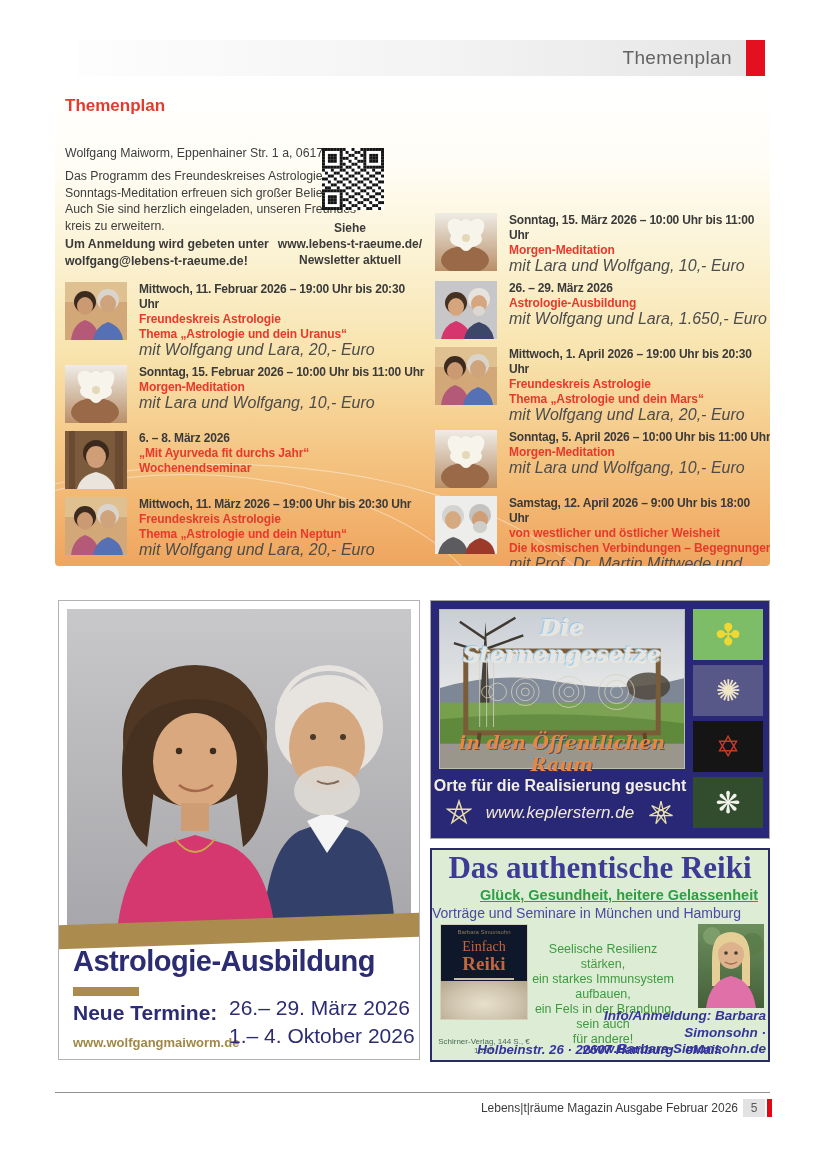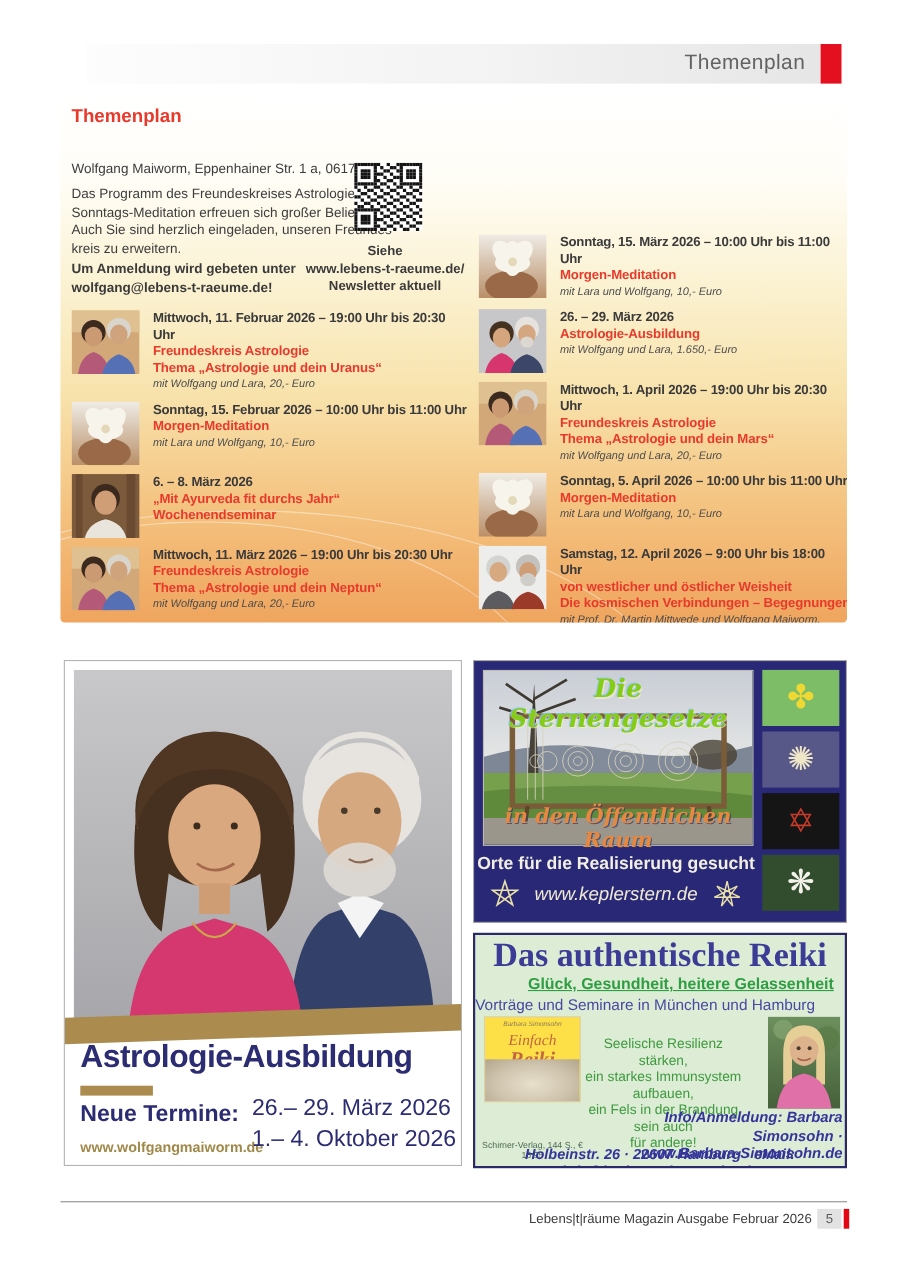--- a/index.html
+++ b/index.html
@@ -31,62 +31,62 @@
 
   .events{position:absolute;display:flex;flex-direction:column;gap:8px;}
   .events-left{left:10px;top:196px;width:362px;}
   .events-right{left:356px;top:127px;width:338px;margin-left:24px;}
   .event{display:flex;gap:12px;}
   .event-photo{flex:0 0 62px;height:58px;overflow:hidden;}
   .event-photo svg{width:100%;height:100%;display:block;}
   .event-text{flex:1;min-width:0;}
   .event-date{font-weight:bold;color:#3a3a3a;font-size:12px;letter-spacing:-.2px;line-height:15px;}
   .event-title{color:#e8392b;font-weight:bold;font-size:12px;letter-spacing:-.1px;line-height:15px;}
-  .event-note{font-style:italic;color:#4c4c4c;font-size:10px;line-height:15px;}
+  .event-note{font-style:italic;color:#4c4c4c;font-size:16px;line-height:15px;}
 
   
   .ad-astro{position:absolute;left:58px;top:600px;width:362px;height:460px;background:#fff;
     border:1px solid #b3b3b3;box-sizing:border-box;overflow:hidden;}
   .astro-photo{position:absolute;left:8px;top:8px;width:344px;height:322px;}
   .astro-photo svg{width:100%;height:100%;display:block;}
   .gold-band{position:absolute;left:0;top:318px;width:362px;height:24px;background:#ab8b4e;transform:skewY(-2deg);}
   .astro-title{position:absolute;left:14px;top:344px;font-size:29px;font-weight:bold;color:#2c2c72;letter-spacing:-.5px;}
   .astro-goldbar{position:absolute;left:14px;top:386px;width:66px;height:9px;background:#ab8b4e;}
   .astro-label{position:absolute;left:14px;top:400px;font-size:21px;font-weight:bold;color:#2c2c72;}
   .astro-site{position:absolute;left:14px;top:434px;font-size:13px;font-weight:bold;color:#a08848;}
   .astro-dates{position:absolute;left:170px;top:393px;font-size:21px;line-height:28px;color:#2c2c72;}
 
   
   .ad-kepler{position:absolute;left:430px;top:600px;width:340px;height:239px;background:#282877;
     border:1px solid #a8a8a8;box-sizing:border-box;overflow:hidden;}
   .kp-photo{position:absolute;left:8px;top:8px;width:246px;height:160px;border:1px solid #bdbdae;box-sizing:border-box;}
   .kp-photo svg{width:100%;height:100%;display:block;}
   .kp-title1{position:absolute;left:8px;top:12px;width:246px;text-align:center;
     font-family:"DejaVu Serif","Liberation Serif",serif;font-style:italic;font-weight:bold;font-size:23px;
-    color:#84cc16;text-shadow:-1px -1px 0 rgba(140,200,235,.85),1px 1px 0 rgba(250,240,205,.6);}
+    color:#e5e5e5;text-shadow:-1px -1px 0 rgba(140,200,235,.85),1px 1px 0 rgba(250,240,205,.6);}
   .kp-title2{position:absolute;left:8px;top:130px;width:246px;text-align:center;
     font-family:"DejaVu Serif","Liberation Serif",serif;font-style:italic;font-weight:bold;font-size:19px;
     color:#e8873f;text-shadow:1px 1px 0 rgba(40,60,110,.7);}
   .kp-sub{position:absolute;left:0;top:176px;width:258px;text-align:center;font-size:16px;font-weight:bold;color:#f2efe2;}
   .kp-webrow{position:absolute;left:0;top:198px;width:258px;display:flex;align-items:center;justify-content:center;gap:14px;}
   .kp-webrow svg{width:26px;height:28px;}
   .kp-site{font-size:17px;font-style:italic;color:#f0ead2;}
   .kp-thumbs{position:absolute;left:262px;top:8px;width:70px;display:flex;flex-direction:column;gap:5px;}
   .kp-thumb{width:70px;height:51px;display:flex;align-items:center;justify-content:center;font-size:30px;line-height:1;}
 
   
   .ad-reiki{position:absolute;left:430px;top:848px;width:340px;height:214px;background:#dcecd5;
     border:2px solid #2a2a6a;box-sizing:border-box;overflow:hidden;}
   .rk-title{position:absolute;left:0;top:0;width:100%;text-align:center;
     font-family:"Liberation Serif","DejaVu Serif",serif;font-weight:bold;font-size:31px;color:#3c3c96;}
   .rk-sub{position:absolute;left:0;top:37px;width:100%;box-sizing:border-box;padding-right:10px;text-align:right;
     font-size:14.5px;font-weight:bold;color:#2f9e43;text-decoration:underline;}
   .rk-line{position:absolute;left:0;top:55px;width:100%;text-align:left;font-size:14px;color:#4949a3;}
-  .book{position:absolute;left:8px;top:74px;width:88px;height:78px;background:#fde047;border:1px solid #d8cfb8;
-    box-sizing:border-box;overflow:hidden;font-style:italic;}
+  .book{position:absolute;left:8px;top:74px;width:88px;height:96px;background:#0f172a;border:1px solid #d8cfb8;
+    box-sizing:border-box;overflow:hidden;}
   .book-author{margin-top:4px;text-align:center;font-size:6px;color:#8a7a5a;}
   .book-t1{text-align:center;font-family:"Liberation Serif","DejaVu Serif",serif;font-size:14px;color:#c2663f;line-height:15px;margin-top:4px;}
   .book-t2{text-align:center;font-family:"Liberation Serif","DejaVu Serif",serif;font-size:19px;font-weight:bold;color:#c2663f;line-height:19px;}
   .book-lines{margin:5px auto 0;width:60px;}
   .book-lines i{display:block;height:2px;background:#c9bfa4;margin-bottom:2px;}
   .book-photo{position:absolute;left:0;bottom:0;width:100%;height:38px;
     background:radial-gradient(ellipse at 50% 60%,#e8e0cc 0%,#cfc4ae 55%,#b2a58c 100%);}
   .book-caption{position:absolute;left:0;top:187px;width:104px;text-align:center;font-size:8px;color:#4d6b55;}
   .rk-body{position:absolute;left:100px;top:92px;width:142px;text-align:center;
     font-size:12.5px;line-height:15px;color:#3f9a3f;}

